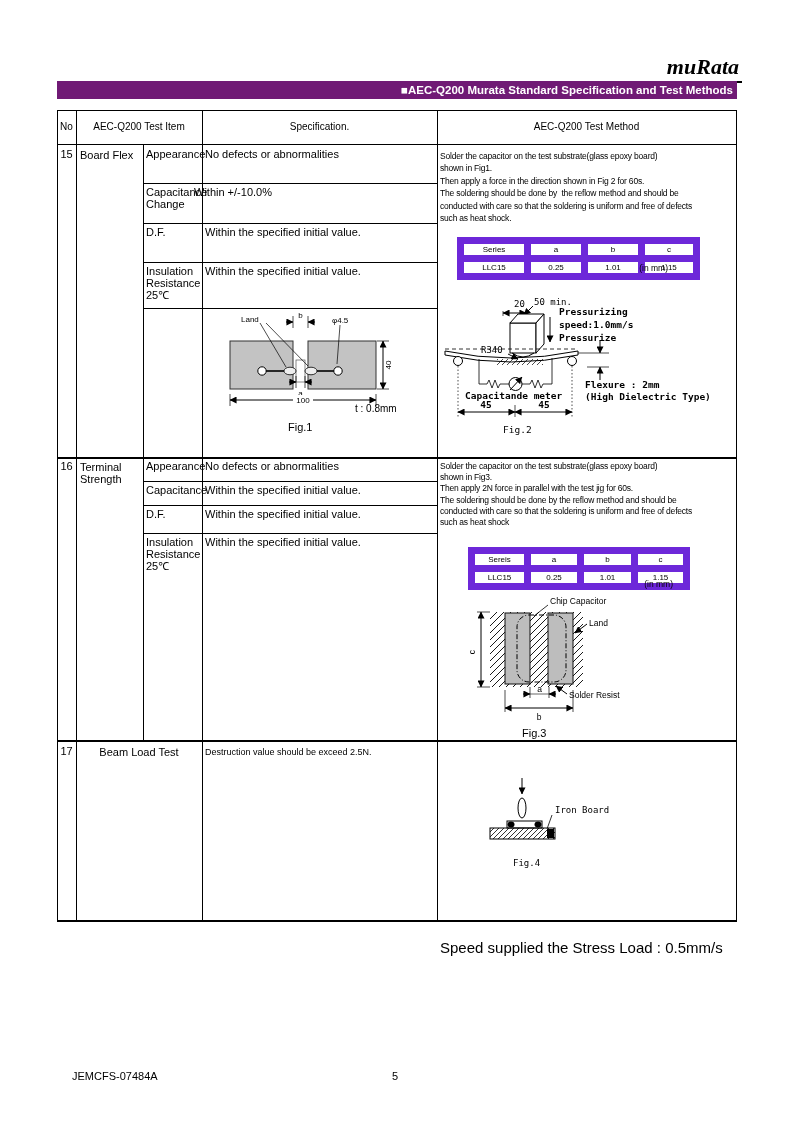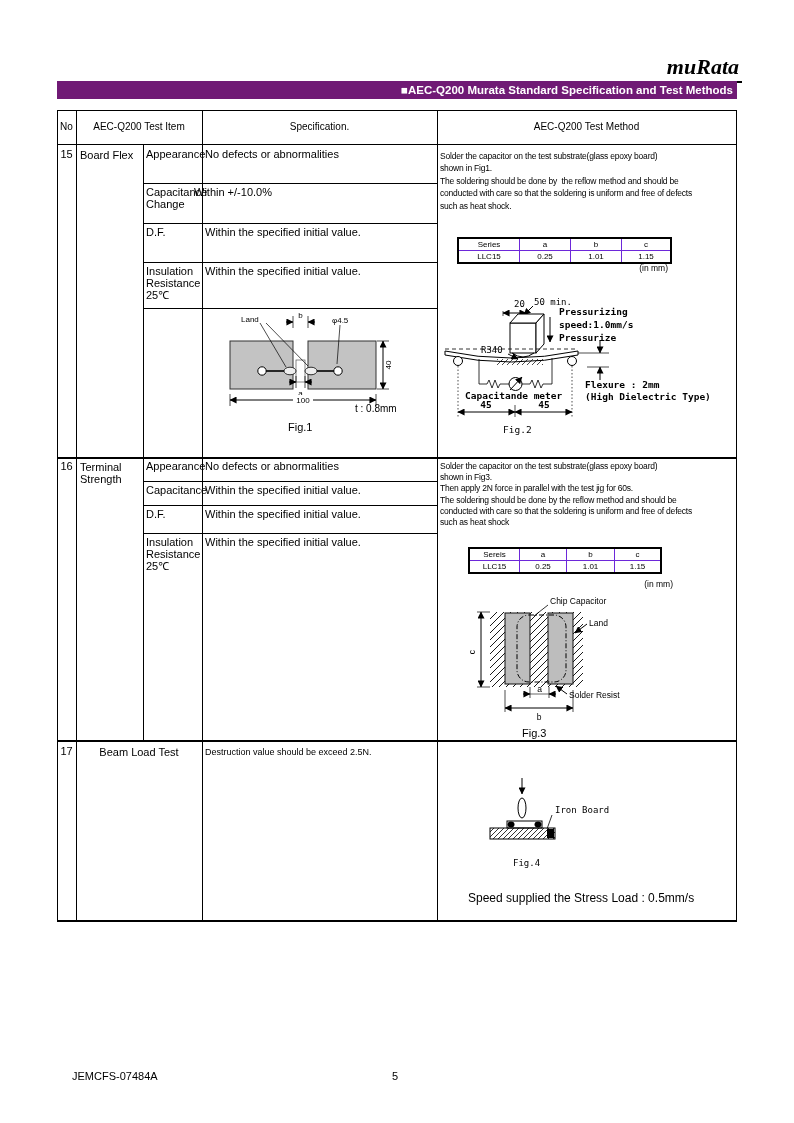--- a/index.html
+++ b/index.html
@@ -12,21 +12,21 @@
   .hdrcell{position:absolute;text-align:center;font-size:10px;}
   .mblock{position:absolute;font-size:8.5px;letter-spacing:-0.2px;}
   .mline{white-space:pre;}
   .logo{position:absolute;right:52px;top:54px;font-family:"Liberation Serif",serif;
         font-style:italic;font-weight:bold;font-size:22px;letter-spacing:0px;
         border-bottom:2.5px solid #000;padding:0 3px 1px 3px;}
   .banner{position:absolute;left:57px;top:81px;width:680px;height:18px;background:#701a75;
           color:#fff;font-weight:bold;font-size:11.5px;text-align:right;line-height:18px;
           padding-right:4px;box-sizing:border-box;white-space:nowrap;}
   table.dim{position:absolute;border-collapse:collapse;font-size:8px;table-layout:fixed;}
-  table.dim td{border:1px solid #6d28d9;text-align:center;padding:0;height:11px;overflow:hidden;}
+  table.dim td{border:7px solid #6d28d9;text-align:center;padding:0;height:11px;overflow:hidden;}
   table.dim{border:2px solid #000;}
   .note{position:absolute;font-size:8.5px;text-align:right;}
   .footer-doc{position:absolute;left:72px;top:1070px;font-size:11px;}
   .footer-page{position:absolute;left:380px;top:1070px;width:30px;text-align:center;font-size:11px;}
   svg{position:absolute;}
   svg text{fill:#000;}
 </style>
 </head>
 <body>
 
@@ -68,20 +68,21 @@
   <div class="txt" style="left:146px;top:186px;width:54px;">Capacitance Change</div>
   <div class="txt" style="left:194px;top:186px;width:228px;">Within +/-10.0%</div>
   <div class="txt" style="left:146px;top:226px;width:54px;">D.F.</div>
   <div class="txt" style="left:205px;top:226px;width:228px;">Within the specified initial value.</div>
   <div class="txt" style="left:146px;top:265px;width:54px;">Insulation Resistance 25℃</div>
   <div class="txt" style="left:205px;top:265px;width:228px;">Within the specified initial value.</div>
 
   <div class="mblock" style="left:440px;top:150px;width:294px;line-height:12.4px;">
     <div class="mline">Solder the capacitor on the test substrate(glass epoxy board)</div>
     <div class="mline">shown in Fig1.</div>
+    <div class="mline">Then apply a force in the direction shown in Fig 2 for 60s.</div>
     <div class="mline">The soldering should be done by  the reflow method and should be</div>
     <div class="mline">conducted with care so that the soldering is uniform and free of defects</div>
     <div class="mline">such as heat shock.</div>
   </div>
 
   <table class="dim" style="left:457px;top:237px;width:208px;">
     <tbody>
         <tr>
       <td style="width:60px;">Series</td>
       <td style="width:50px;">a</td>
@@ -297,18 +298,18 @@
     <rect x="70" y="46" width="35" height="7" fill="#fff" stroke="#000"></rect>
     <ellipse cx="74" cy="49.5" rx="3.5" ry="3" fill="#000"></ellipse>
     <ellipse cx="101" cy="49.5" rx="3.5" ry="3" fill="#000"></ellipse>
     <rect x="53" y="53" width="65" height="11" fill="url(#h4)" stroke="#000"></rect>
     <rect x="110" y="54" width="7" height="9" fill="#000"></rect>
     <text x="118" y="38">Iron Board</text>
     <line x1="115" y1="40" x2="110" y2="54" stroke="#000" stroke-width="0.8"></line>
     <text x="76" y="91">Fig.4</text>
   </svg>
 
-  <div class="txt" style="left:440px;top:892px;width:290px;font-size:12px;margin-left:28px;">Speed supplied the Stress Load : 0.5mm/s</div>
+  <div class="txt" style="left:440px;top:942px;width:290px;font-size:15px;">Speed supplied the Stress Load : 0.5mm/s</div>
 
   <div class="footer-doc">JEMCFS-07484A</div>
   <div class="footer-page">5</div>
 
 </div>
 
 </body></html>

